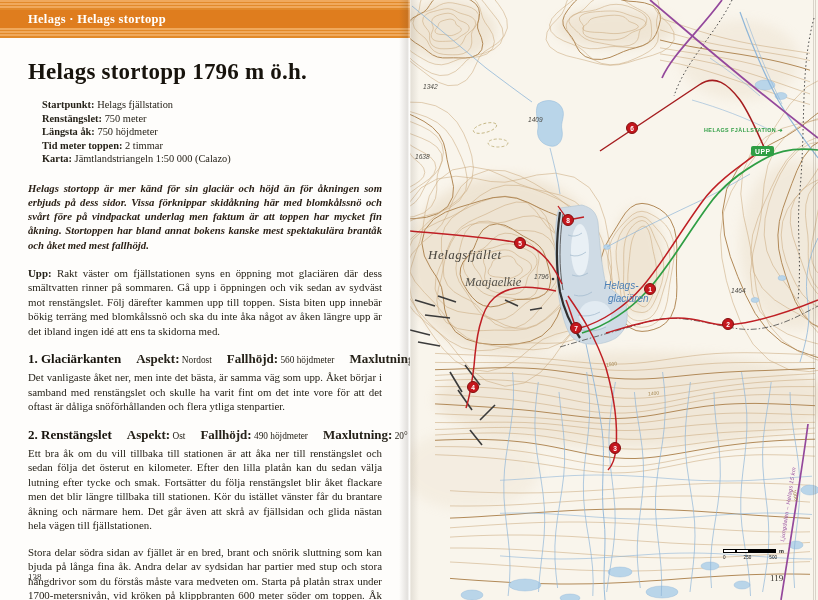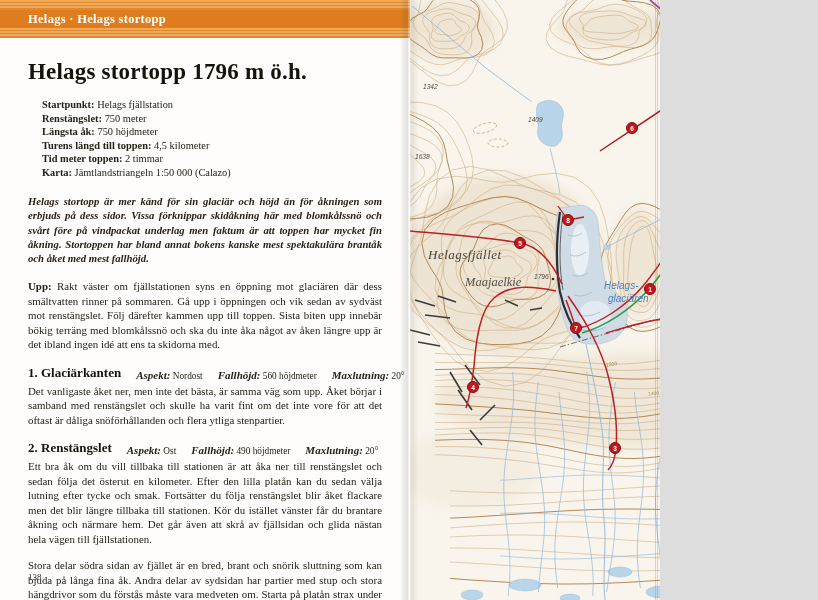--- a/index.html
+++ b/index.html
@@ -1,34 +1,34 @@
 <!DOCTYPE html>
 <html><head>
 <meta charset="utf-8">
 <style>
   html,body{margin:0;padding:0;background:#ddd;}
-  #stage{position:relative;width:660px;height:600px;overflow:hidden;background:#fef9c3;
+  #stage{position:relative;width:818px;height:600px;overflow:hidden;background:#fef9c3;
          font-family:"Liberation Serif",serif;}
   
   .page-left{position:absolute;left:0;top:0;width:410px;height:600px;background:#fefdfb;}
   .header-band{height:38px;display:flex;flex-direction:column;}
   .stripes{height:10px;background:repeating-linear-gradient(180deg,#f0a95c 0 1.6px,#e28a2a 1.6px 3.2px);}
   .band-solid{height:18px;background:#df7d1e;display:flex;align-items:center;}
   .band-solid span{color:#fff;font-weight:bold;font-size:12.5px;letter-spacing:.3px;padding-left:28px;}
   .content{padding:0 28px 0 28px;color:#262219;}
   h1{font-size:23px;margin:21px 0 13px 0;letter-spacing:.2px;color:#17130c;}
   ul.facts{list-style:none;margin:0 0 15px 14px;padding:0;font-size:10.4px;line-height:1.3;}
   ul.facts b{font-weight:bold;}
   p{margin:0 0 12px 0;font-size:10.9px;line-height:1.33;text-align:justify;}
   p.intro{font-style:italic;font-weight:bold;font-size:10.7px;color:#2b2117;margin-bottom:14px;}
   .uplabel{font-weight:bold;}
-  .sec-head{margin:13px 0 3px 0;display:flex;align-items:flex-end;white-space:nowrap;}
+  .sec-head{margin:13px 0 3px 0;display:flex;align-items:flex-start;white-space:nowrap;}
   .sec-title{font-size:13px;font-weight:bold;color:#17130c;}
   .sec-meta{margin-left:15px;font-size:9.3px;}
-  .sec-meta b{font-size:11px;font-style:italic;}
+  .sec-meta b{font-size:13px;}
   .pagenum{position:absolute;font-size:9px;color:#33302a;}
   .pn-left{left:28px;top:572px;}
   .pn-right{left:770px;top:573px;}
   
   .page-right{position:absolute;left:410px;top:0;width:408px;height:600px;background:#f9f5ec;overflow:hidden;}
   #map-svg, .map-overlay{position:absolute;left:0;top:0;width:408px;height:600px;}
   .map-overlay{pointer-events:none;font-family:"Liberation Sans",sans-serif;}
   .ml{position:absolute;white-space:nowrap;}
   .ml-mountain{left:18px;top:247px;font-family:"Liberation Serif",serif;font-style:italic;
                font-size:13px;color:#45423c;letter-spacing:.5px;}
@@ -71,21 +71,20 @@
         <span>Helags · Helags stortopp</span>
       </div>
       <div class="stripes"></div>
     </div>
     <div class="content">
       <h1>Helags stortopp 1796 m ö.h.</h1>
       <ul class="facts" id="facts">
           <li><b>Startpunkt:</b> Helags fjällstation</li>
           <li><b>Renstängslet:</b> 750 meter</li>
           <li><b>Längsta åk:</b> 750 höjdmeter</li>
-          <li><b>Turens längd till toppen:</b> 4,5 kilometer</li>
           <li><b>Tid meter toppen:</b> 2 timmar</li>
           <li><b>Karta:</b> Jämtlandstriangeln 1:50 000 (Calazo)</li>
         </ul>
       <p class="intro">Helags stortopp är mer känd för sin glaciär och höjd än för åkningen som erbjuds på dess sidor. Vissa förknippar skidåkning här med blomkålssnö och svårt före på vindpackat underlag men faktum är att toppen har mycket fin åkning. Stortoppen har bland annat bokens kanske mest spektakulära brantåk och åket med mest fallhöjd.</p>
       <p><b class="uplabel">Upp:</b> <span>Rakt väster om fjällstationen syns en öppning mot glaciären där dess smältvatten rinner på sommaren. Gå upp i öppningen och vik sedan av sydväst mot renstängslet. Följ därefter kammen upp till toppen. Sista biten upp innebär bökig terräng med blomkålssnö och ska du inte åka något av åken längre upp är det ibland ingen idé att ens ta skidorna med.</span></p>
       <div id="sections">
           <div class="sec-head">
             <span class="sec-title">1. Glaciärkanten</span>
             <span class="sec-meta"><b>Aspekt:</b> Nordost</span>
             <span class="sec-meta"><b>Fallhöjd:</b> 560 höjdmeter</span>

